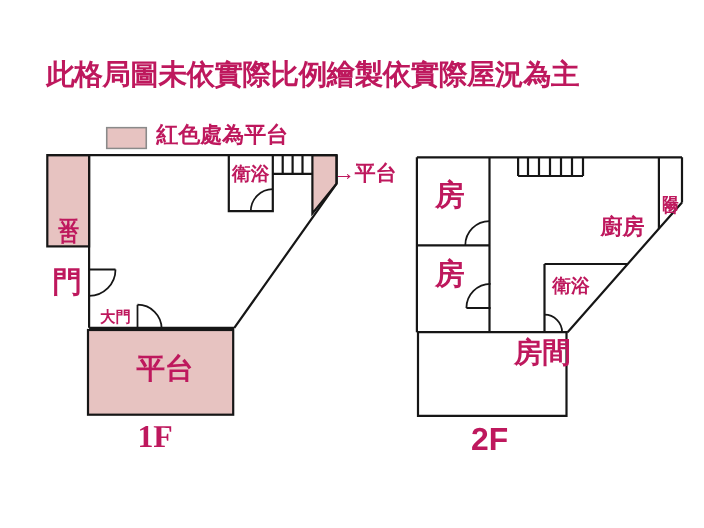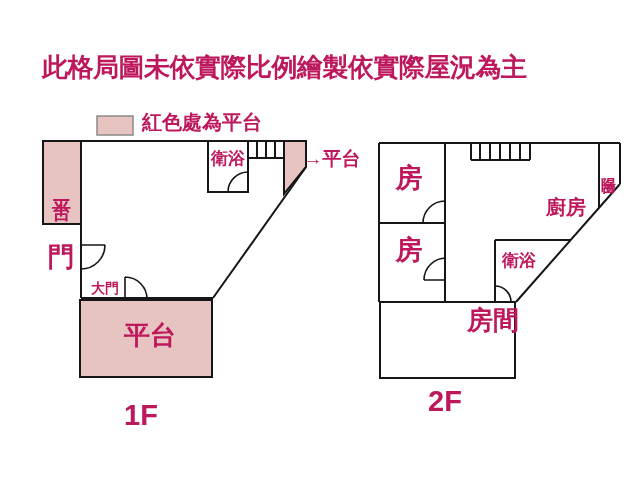--- a/index.html
+++ b/index.html
@@ -73,21 +73,21 @@
       <path d="M495,286 A16,16 0 0 1 511,302" stroke-width="1.6"></path>
     </g>
   </svg>
 
   <div class="lbl vert" style="left:62px; top:186px; font-size:19px;">平台</div>
   <div class="lbl" style="left:228px; top:158px; font-size:17px;">衛浴</div>
   <div class="lbl" style="left:332px; top:158px; font-size:19px; font-weight:700;text-align:center;">→平台</div>
   <div class="lbl" style="left:61px; top:257px; font-size:27px;">門</div>
   <div class="lbl" style="left:105px; top:288px; font-size:14px;">大門</div>
   <div class="lbl" style="left:150px; top:335px; font-size:26px;">平台</div>
-  <div class="lbl" style="left:141px; top:415px; font-size:29px;">1F</div>
+  <div class="lbl" style="left:141px; top:398px; font-size:29px;font-family:Liberation Serif, serif;">1F</div>
 
   <div class="lbl" style="left:409px; top:178px; font-size:27px;">房</div>
   <div class="lbl" style="left:409px; top:250px; font-size:27px;">房</div>
   <div class="lbl" style="left:566px; top:207px; font-size:20px;">廚房</div>
   <div class="lbl vert" style="left:609px; top:167px; font-size:15px; letter-spacing:1px;">陽台</div>
   <div class="lbl" style="left:519px; top:260px; font-size:17px;">衛浴</div>
   <div class="lbl" style="left:447px; top:320px; font-size:26px;margin-left:46px;">房間</div>
   <div class="lbl" style="left:445px; top:401px; font-size:29px;text-align:right;">2F</div>
 
 </div>

